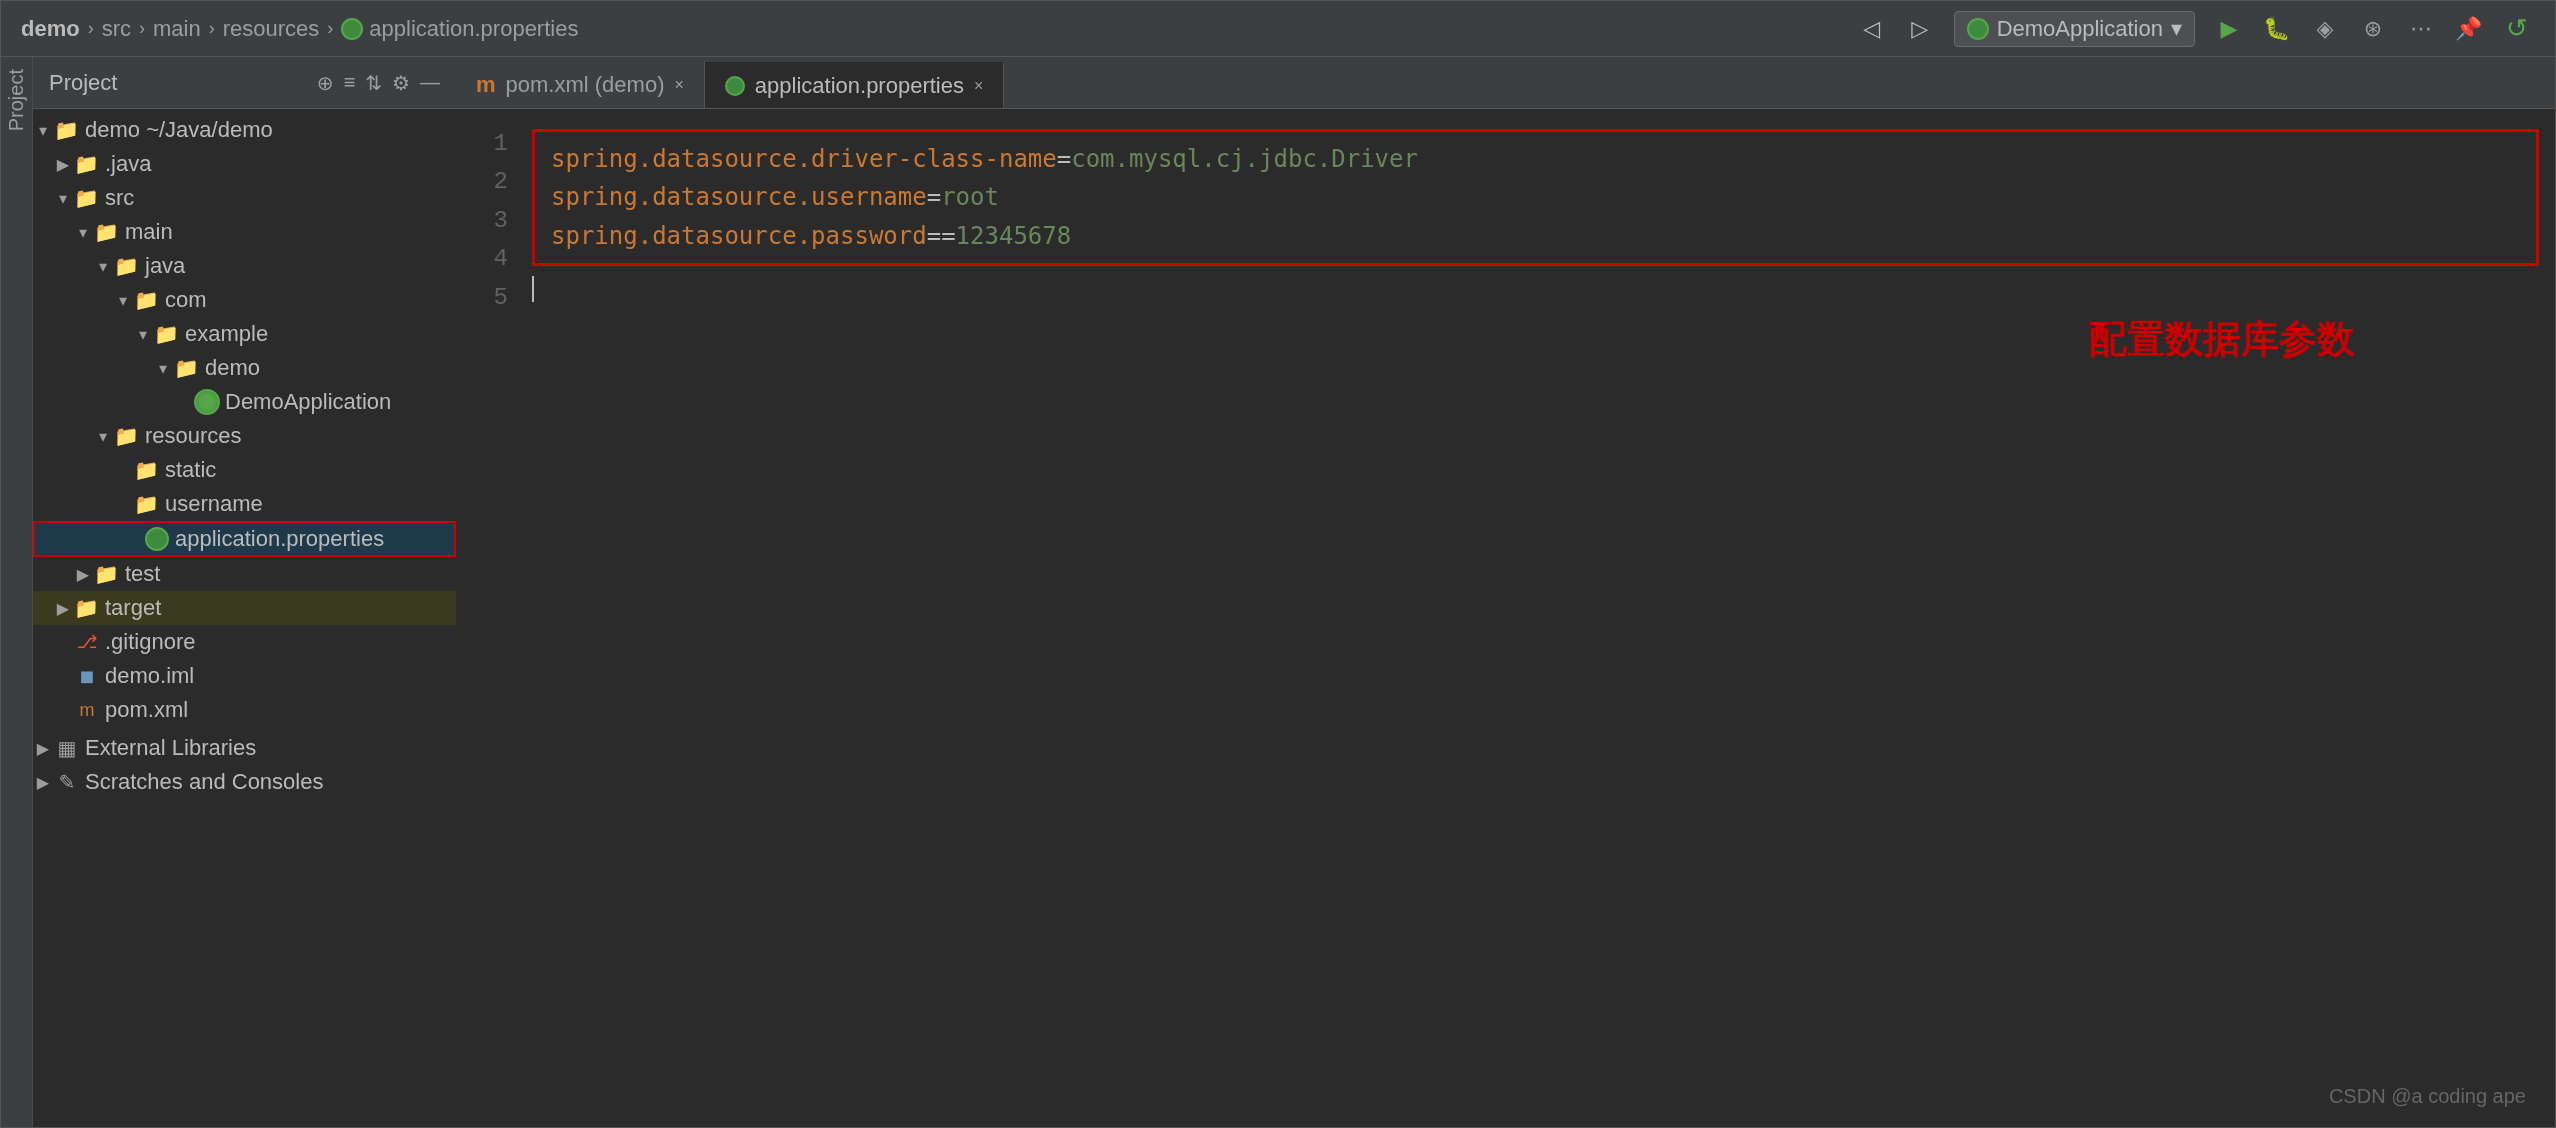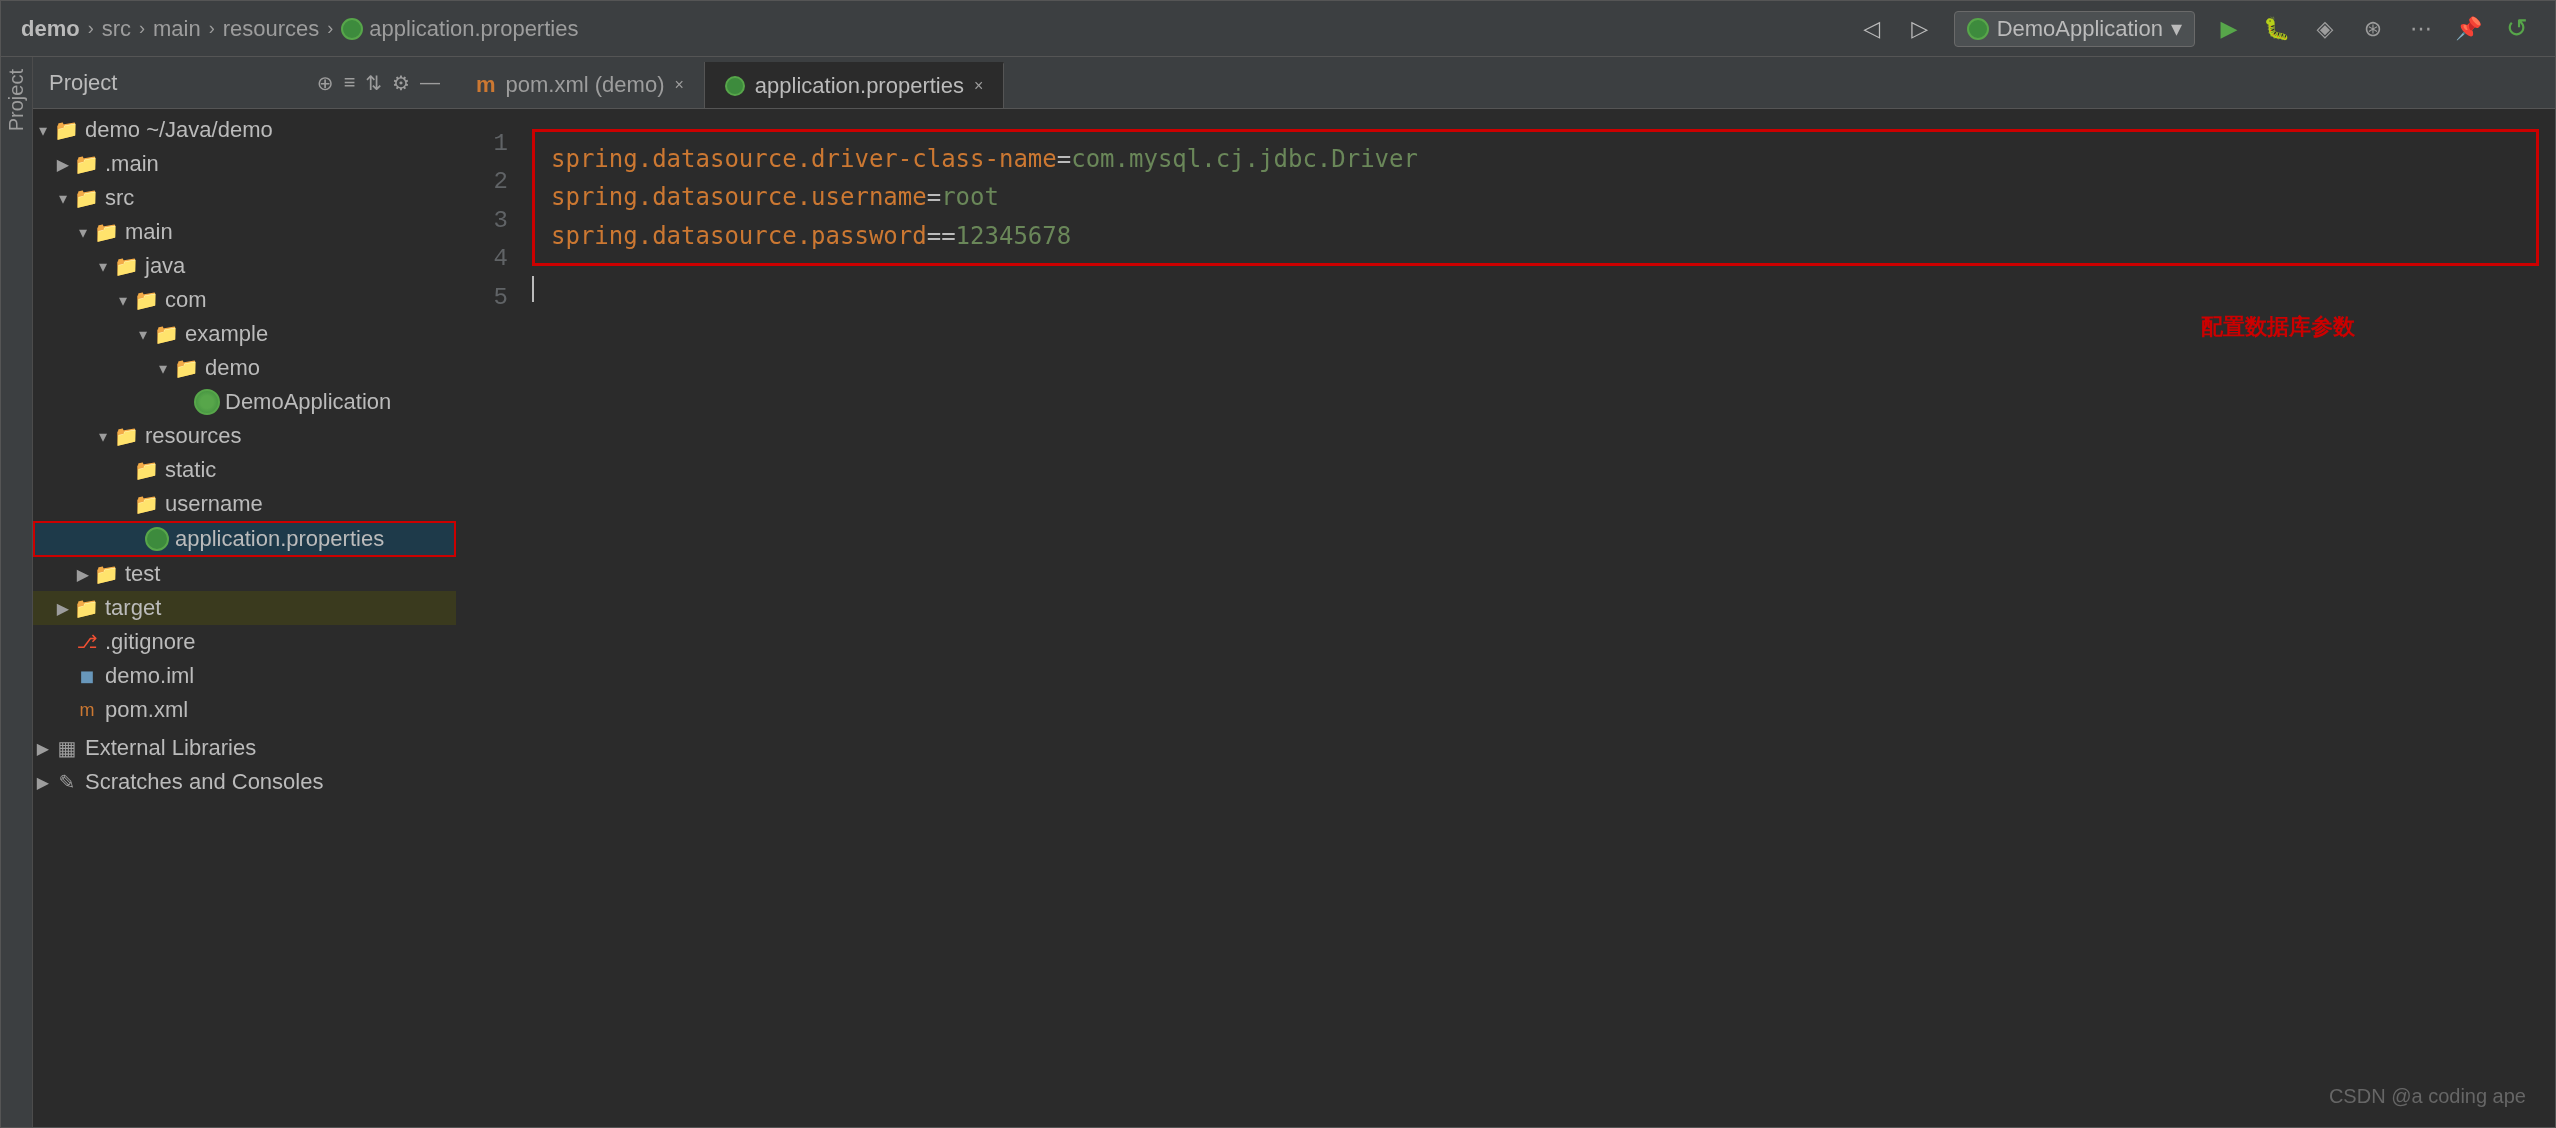--- a/index.html
+++ b/index.html
@@ -275,21 +275,21 @@
       background: #bbbbbb;
       vertical-align: text-bottom;
     }
 
     
     .annotation {
       position: absolute;
       right: 200px;
       top: 200px;
       color: #cc0000;
-      font-size: 22px;
+      font-size: 38px;
       font-family: 'Microsoft YaHei', 'PingFang SC', sans-serif;
       font-weight: bold;
     }
 
     
     .watermark {
       position: absolute;
       bottom: 20px;
       right: 30px;
       color: #666;
@@ -405,21 +405,21 @@
           <div class="tree-item">
             <span class="tree-arrow">▾</span>
             <span class="tree-icon folder-icon">📁</span>
             <span class="tree-label">demo ~/Java/demo</span>
           </div>
 
           <div class="tree-item">
             <span class="indent"></span>
             <span class="tree-arrow">▶</span>
             <span class="tree-icon folder-icon">📁</span>
-            <span class="tree-label">.main</span>
+            <span class="tree-label">.java</span>
           </div>
 
           <div class="tree-item">
             <span class="indent"></span>
             <span class="tree-arrow">▾</span>
             <span class="tree-icon" style="color:#6897bb;">📁</span>
             <span class="tree-label">src</span>
           </div>
 
           <div class="tree-item">

